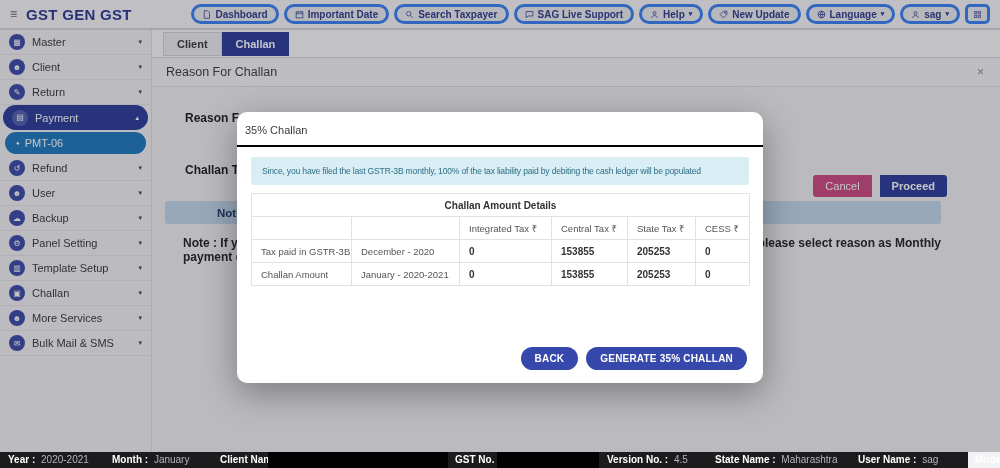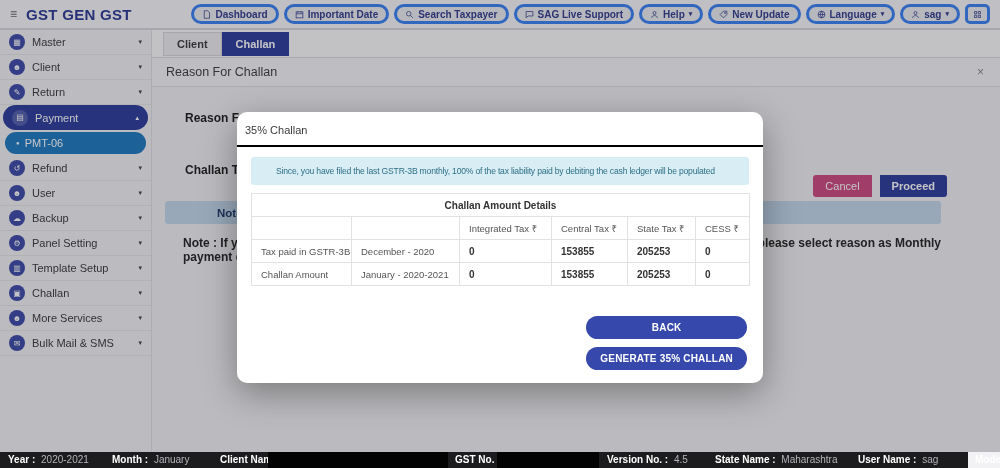--- a/index.html
+++ b/index.html
@@ -62,28 +62,28 @@
   .note-text { position:absolute; top:206px; left:31px; right:59px; font-size:12px; font-weight:700;
                color:#262626; line-height:14px; }
   .note-l1 { display:flex; justify-content:space-between; white-space:nowrap; }
 
   
   .backdrop { position:absolute; left:0; top:0; right:0; height:452px; background:rgba(22,24,30,.25); z-index:10; }
   .modal { position:absolute; left:237px; top:112px; width:526px; height:271px; background:#fff;
            border-radius:10px; box-shadow:0 10px 35px rgba(0,0,0,.35); z-index:20; }
   .modal-title { padding:12px 8px 9px; font-size:11px; color:#3a3a3a; border-bottom:2px solid #000000; }
   .banner { margin:10px 14px 8px; background:#d8edf4; color:#2f7086; font-size:8.6px; letter-spacing:-0.2px;
-            padding:9px 25px; border-radius:3px; white-space:nowrap; overflow:hidden; }
+            padding:9px 11px; border-radius:3px; white-space:nowrap; overflow:hidden; }
   .amt-table { border-collapse:collapse; margin:0 14px; width:498px; table-layout:fixed;
                font-size:9.5px; color:#555; }
   .amt-table th, .amt-table td { border:1px solid #e2e2e4; padding:0 9px; height:23px; text-align:left;
                font-weight:400; overflow:hidden; white-space:nowrap; }
   .t-title { text-align:center !important; font-weight:700 !important; color:#333; font-size:10px; }
   .num { font-weight:700 !important; color:#333; font-size:10px; }
-  .modal-foot { position:absolute; right:16px; bottom:13px; display:flex; gap:8px;flex-direction:column; }
+  .modal-foot { position:absolute; right:16px; bottom:13px; display:flex; gap:8px; }
   .pill-btn { border:none; cursor:pointer; font-family:inherit; background:#3648ab; color:#fff;
               font-size:10px; font-weight:700; padding:6px 14px; border-radius:13px; letter-spacing:.2px; }
 
   
   .statusbar { position:absolute; left:0; bottom:0; width:968px; height:16px; background:#1c1c1e;
                z-index:30; font-size:10px; line-height:16px; }
   .sb-pair { position:absolute; white-space:nowrap; }
   .sb-lab { color:#fff; font-weight:700; }
   .sb-val { color:#b5b5ba; margin-left:3px; }
   .redact { position:absolute; top:0; height:16px; background:#030303; }

